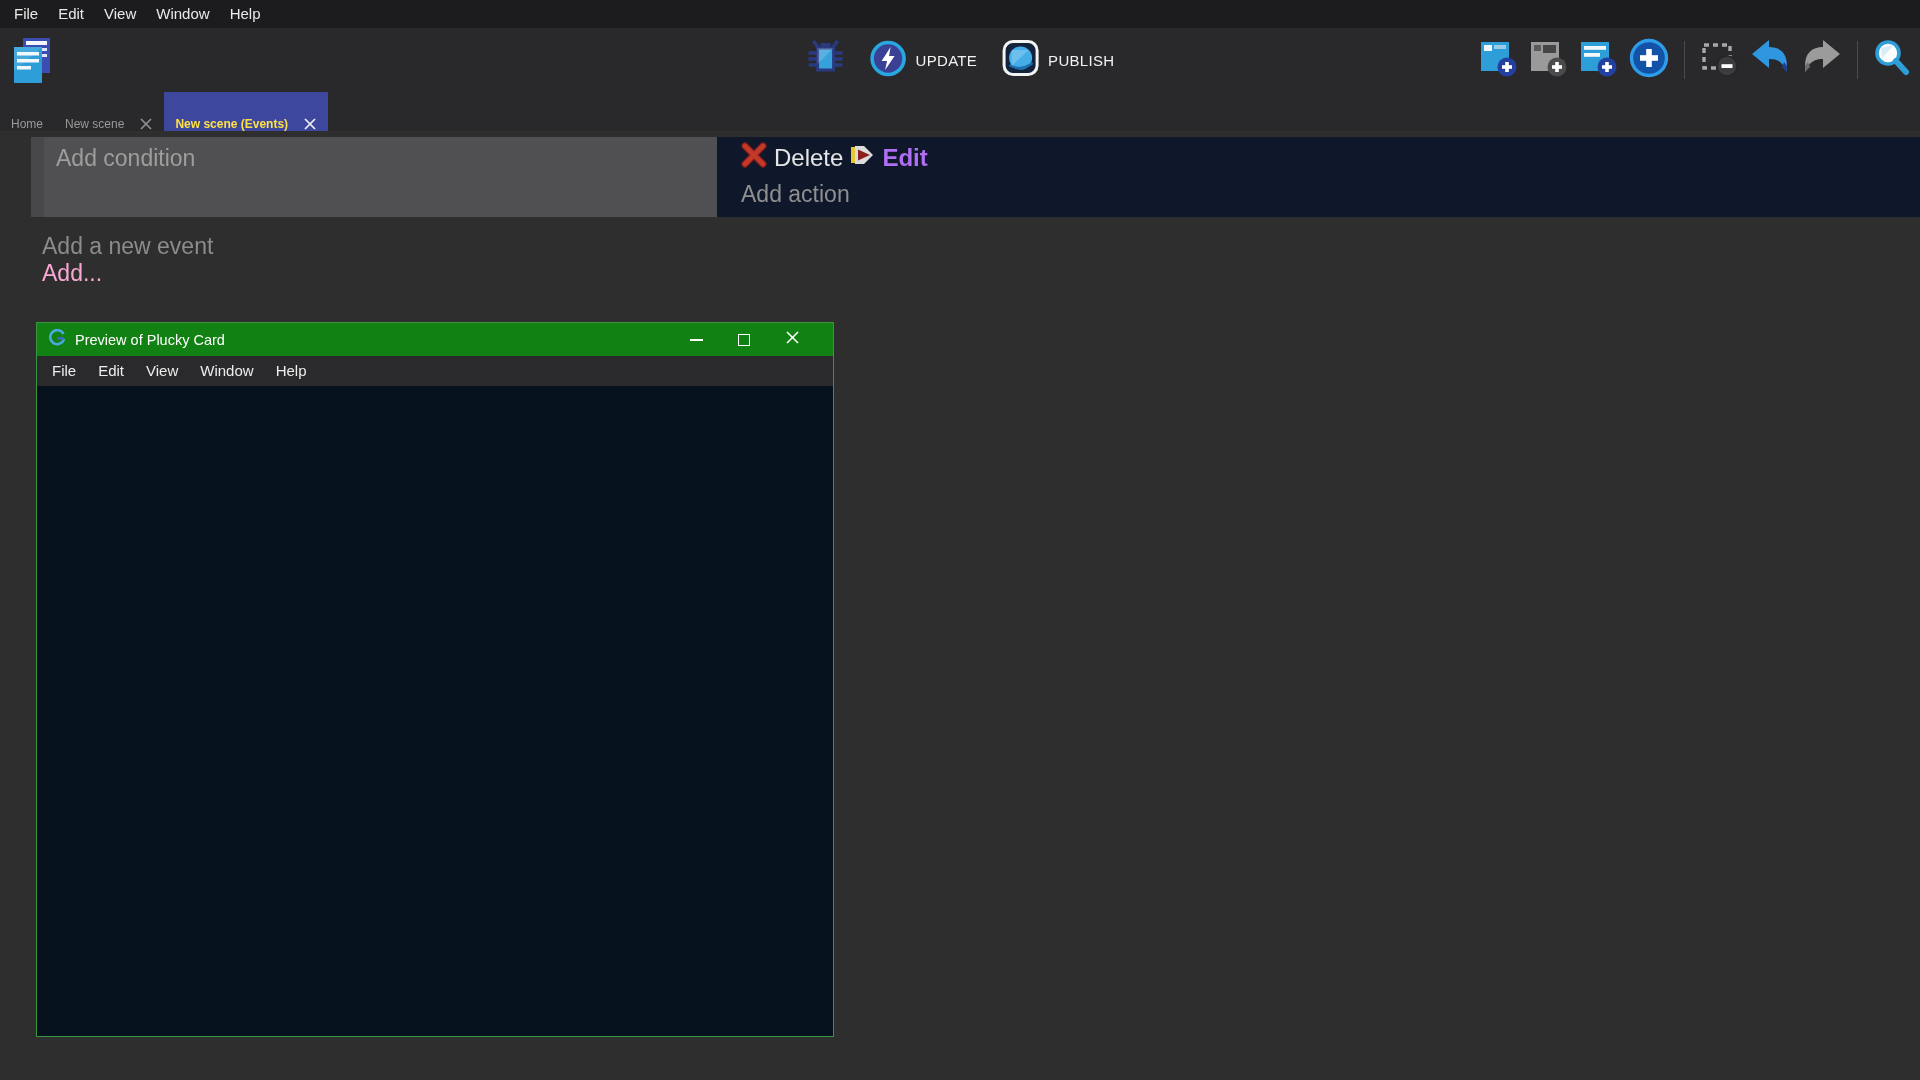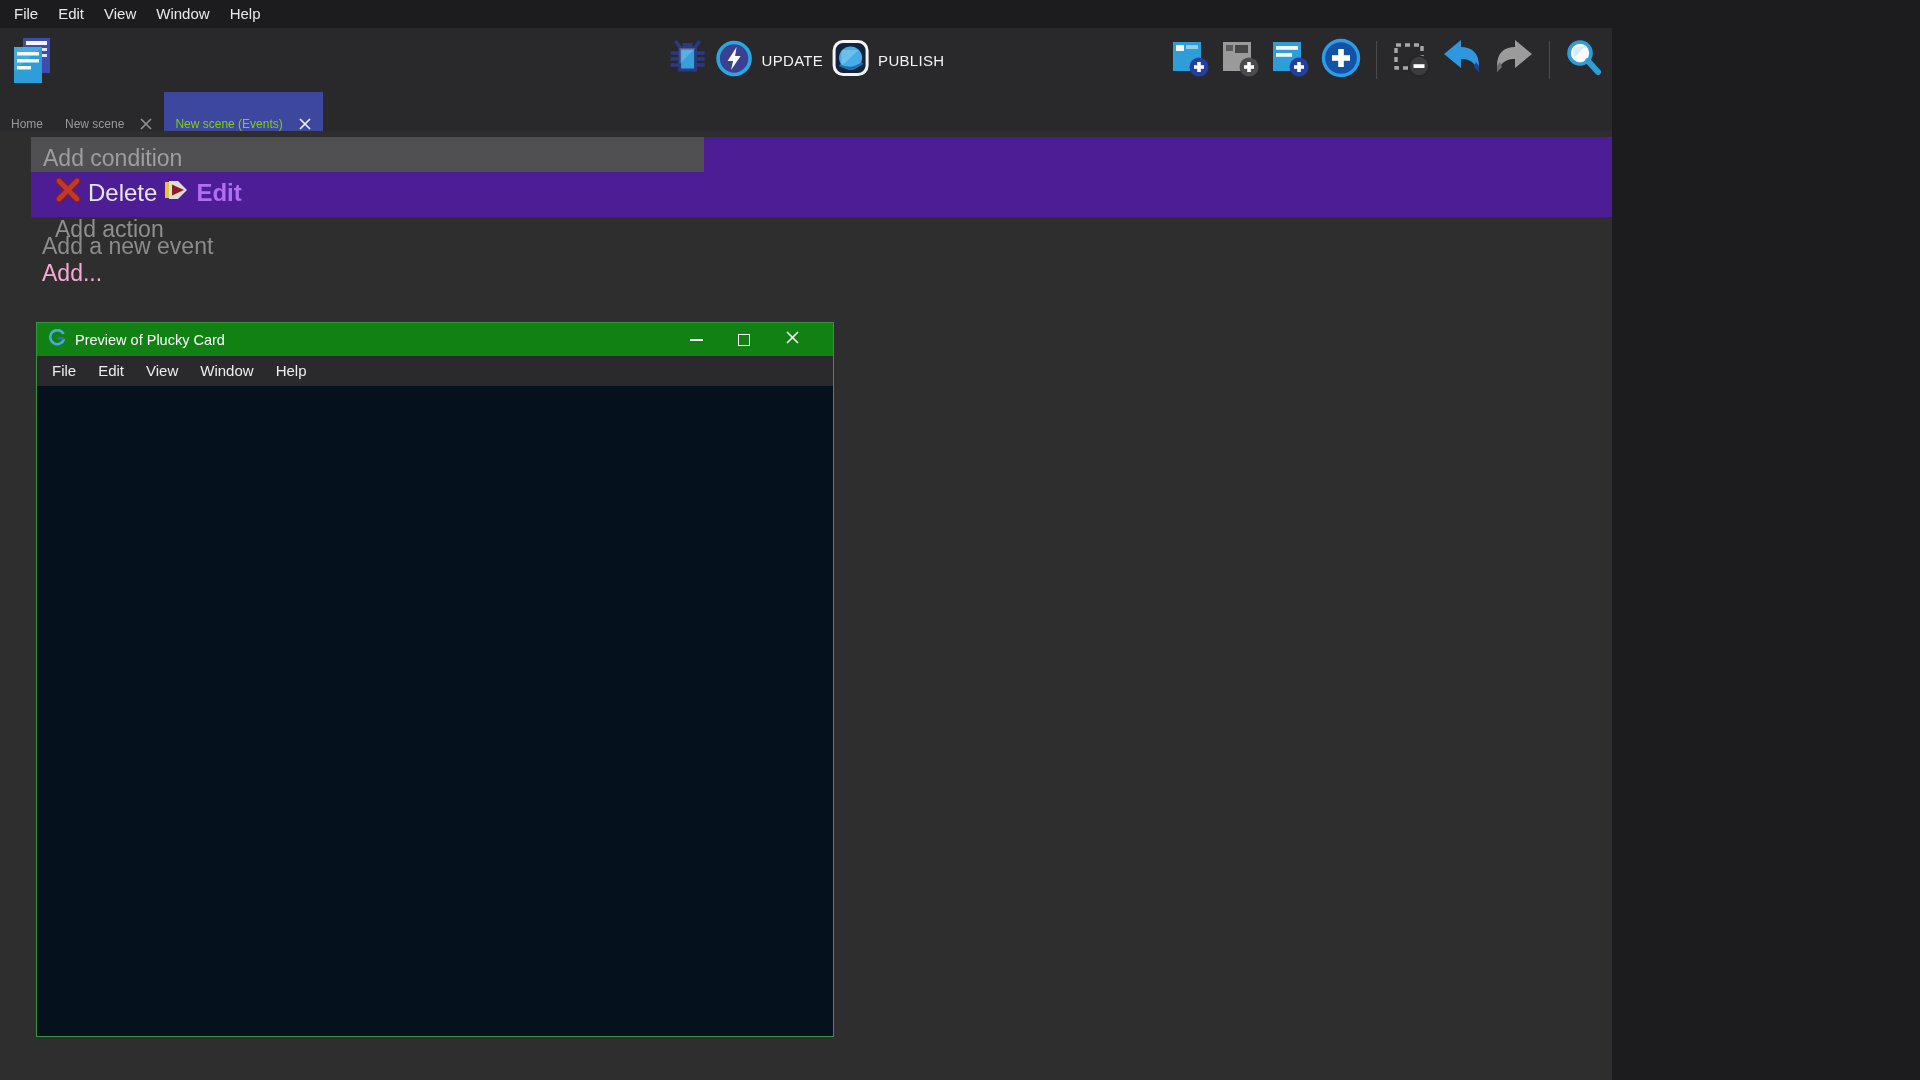--- a/index.html
+++ b/index.html
@@ -1,62 +1,61 @@
 <!DOCTYPE html>
 <html><head>
 <meta charset="utf-8">
 <style>
   * { margin:0; padding:0; box-sizing:border-box; }
   html,body { background:#1c1c1f; }
   .app {
-    position:relative; width:1612px; height:1080px; overflow:hidden;
+    position:relative; width:1920px; height:1080px; overflow:hidden;
     background:#2e2e2f; font-family:"Liberation Sans", sans-serif;
     -webkit-font-smoothing:antialiased;
   }
   
   .menubar {
     height:28px; background:#1c1c1f; display:flex; align-items:center;
     padding-left:4px;
   }
   .menubar .menu-item {
     color:#e9e9e9; font-size:15px; padding:0 10px; line-height:28px; cursor:default;
   }
   
   .toolbar {
     height:64px; background:#29292c; position:relative; display:flex; align-items:center;
   }
   .tb-left { position:absolute; left:10px; top:8px; }
   .tb-center {
     position:absolute; left:50%; top:0; height:64px; transform:translateX(-50%);
-    display:flex; align-items:center; gap:8px;
+    display:flex; align-items:center; gap:24px;
   }
   .tb-right {
     position:absolute; right:8px; top:0; height:64px;
     display:flex; align-items:center; gap:10px;
   }
   .tb-btn { display:flex; align-items:center; gap:9px; cursor:pointer; }
   .tb-btn .tb-label { color:#f2f2f2; font-size:15px; letter-spacing:0.3px; }
   .tb-divider { width:1px; height:38px; background:#4b4b4e; margin:0 4px; }
   .icon-btn { display:flex; align-items:center; justify-content:center; cursor:pointer; }
   
   .tabbar {
     height:39px; background:#29292c; display:flex; align-items:stretch;
   }
   .tab {
     display:flex; align-items:flex-end; gap:15px; padding:0 11px;
     font-size:12px; color:#999999; cursor:pointer; white-space:nowrap;
   }
-  .tab.active { background:#3d479e; color:#84cc16; }
+  .tab.active { background:#3d479e; color:#fde047;font-weight:bold; }
   .tab .tab-close { display:flex; align-items:center; cursor:pointer; opacity:0.9; }
   
   .events-sheet { position:relative; height:949px; background:#2e2e2f; }
   .event-row {
     display:flex; align-items:stretch; margin:6px 0 0 31px; height:80px;
-    background:#4c1d95;
-    flex-direction:column;
+    background:#0f172a;
   }
   .event-handle { width:13px; background:#48484a; }
   .conditions-box {
     width:673px; background:#505052; padding:8px 0 0 12px; cursor:pointer;
   }
   .placeholder-text { color:#9e9e9e; font-size:23px; }
   .actions-zone { flex:1; padding-left:24px; display:flex; flex-direction:column; }
   .action-line {
     display:flex; align-items:center; gap:7px; margin-top:5px; cursor:pointer;
     font-size:24px; color:#e6e6e6;

